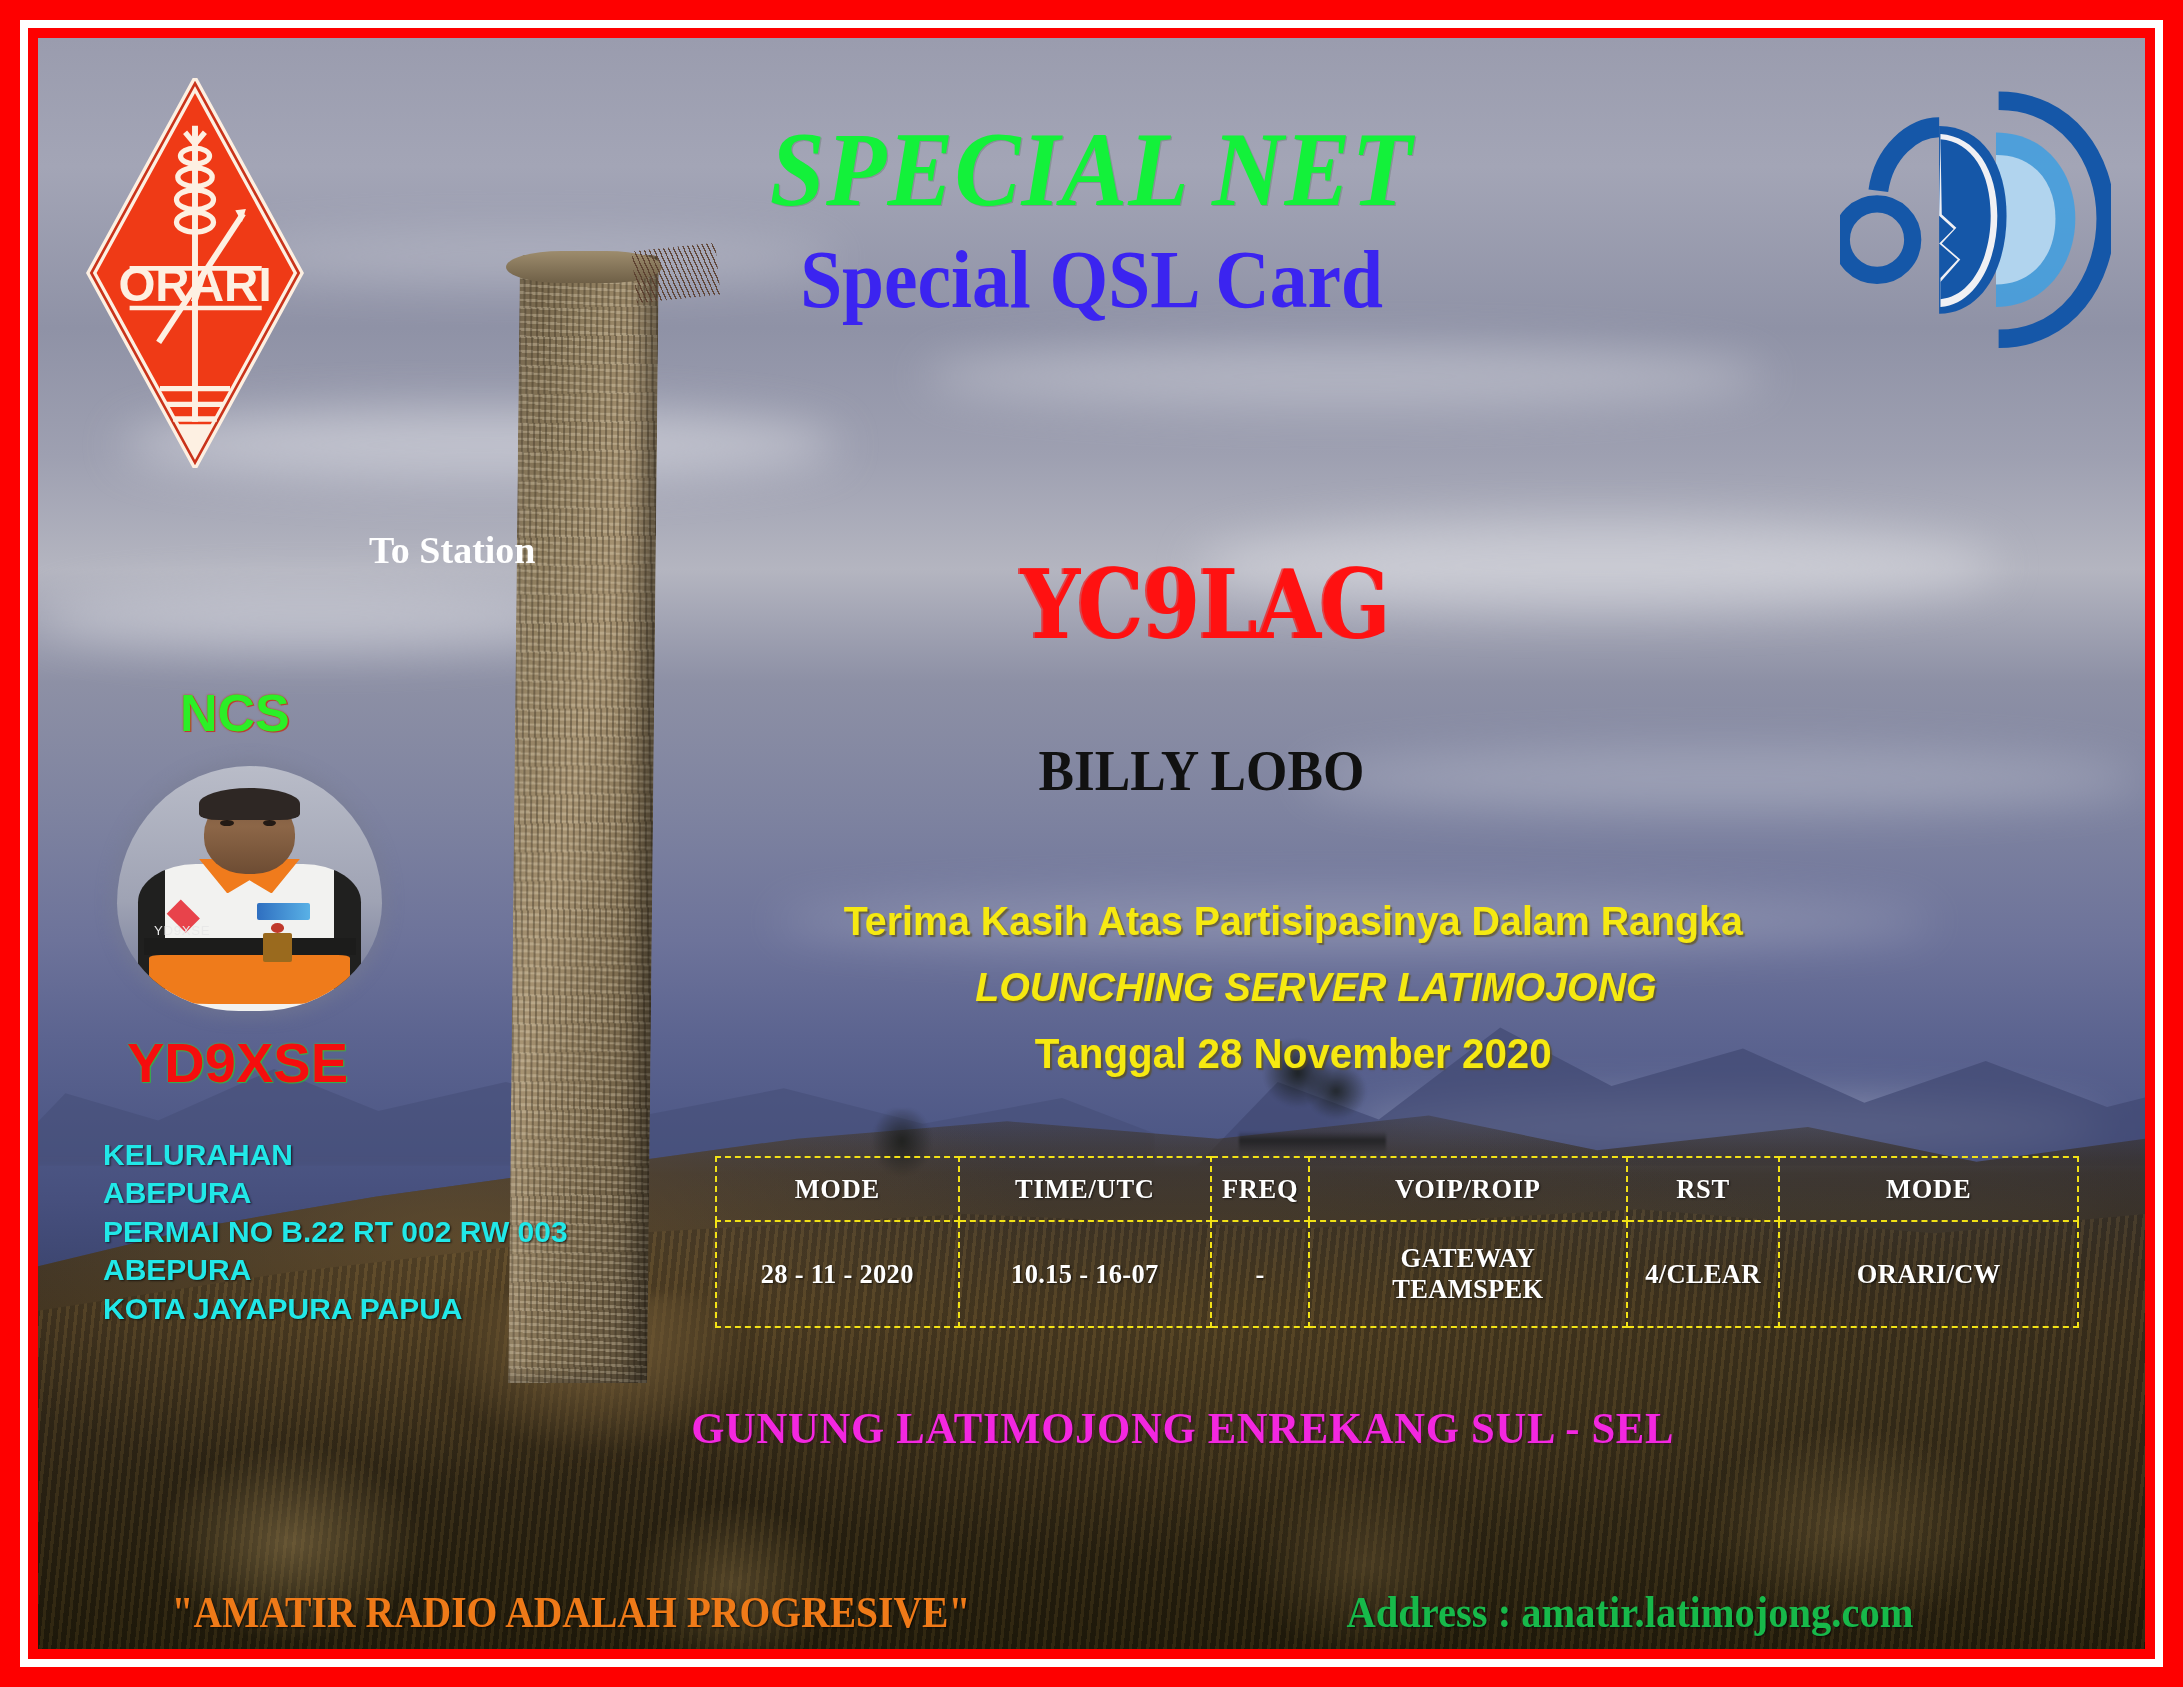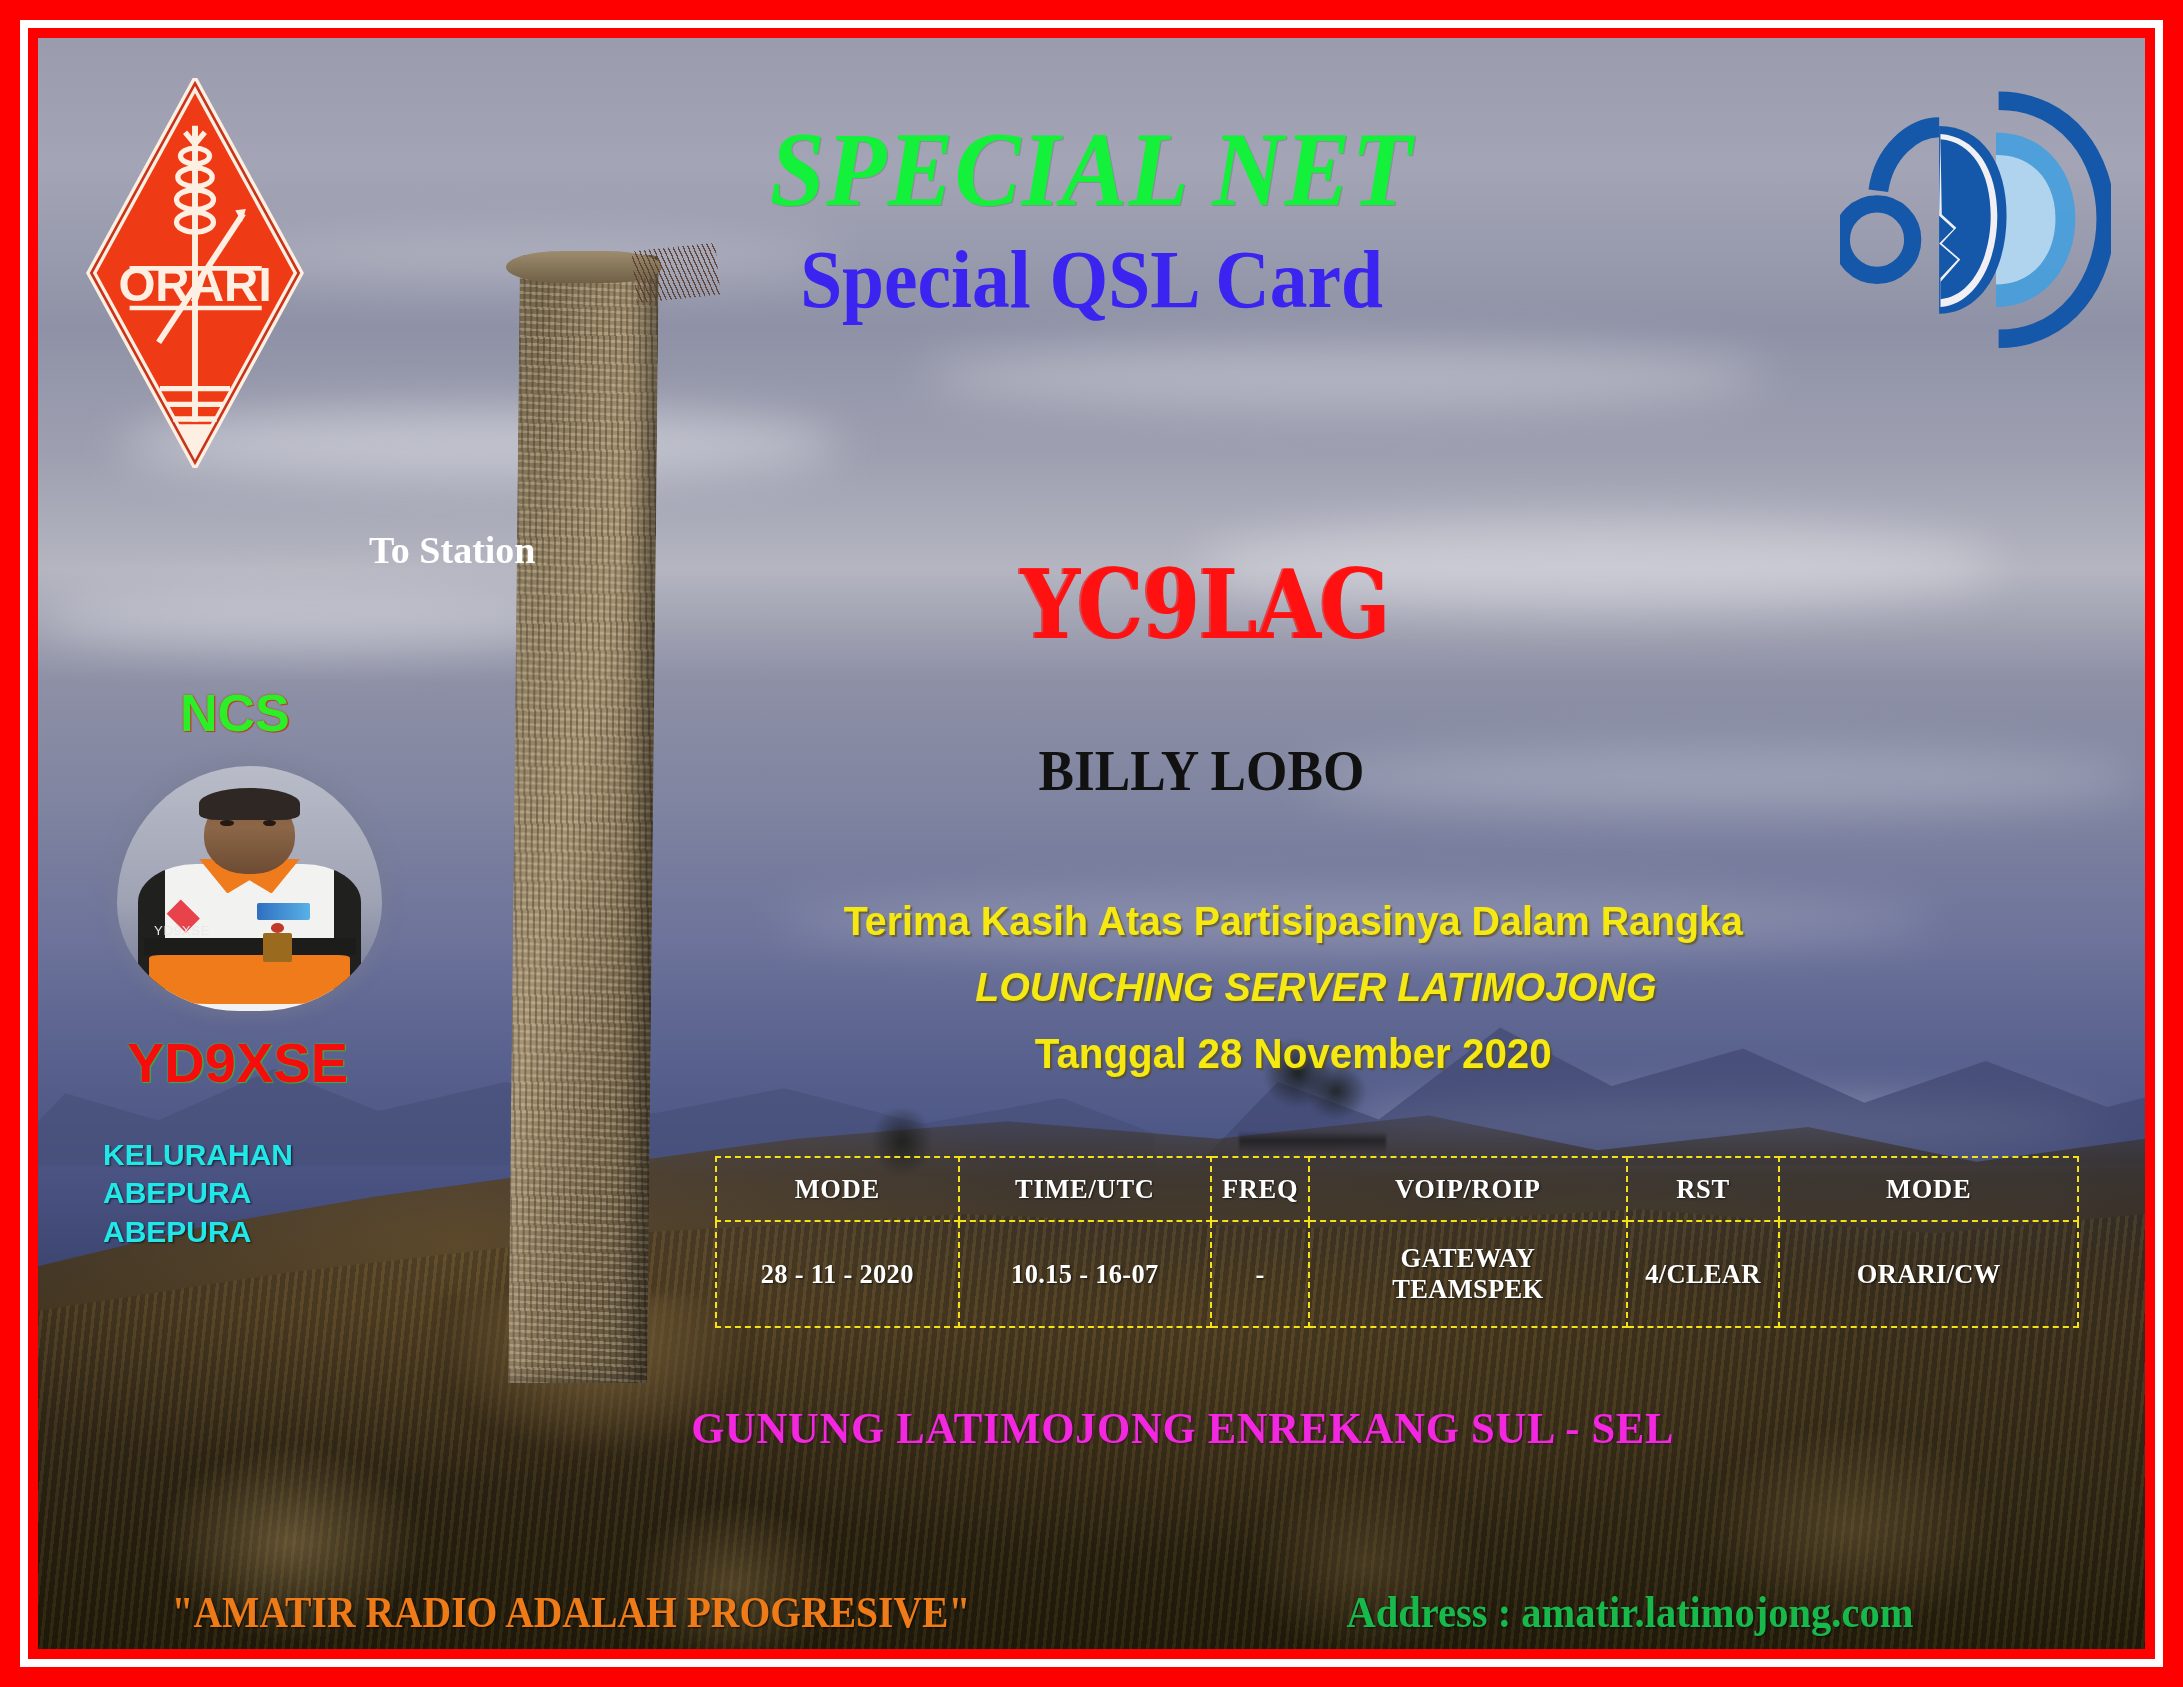--- a/index.html
+++ b/index.html
@@ -417,21 +417,23 @@
         <div class="ph-hair"></div>
         <div class="ph-eye l"></div>
         <div class="ph-eye r"></div>
         <div class="ph-callsign">YD9XSE</div>
       </div>
       <div class="yd9xse">YD9XSE</div>
 
       <div class="addr">
         <div>KELURAHAN</div>
         <div>ABEPURA</div>
+        <div>PERMAI NO B.22 RT 002 RW 003</div>
         <div>ABEPURA</div>
+        <div>KOTA JAYAPURA PAPUA</div>
       </div>
 
       <table class="qso-table">
         <thead>
           <tr>
             <th class="col-date">MODE</th>
             <th class="col-time">TIME/UTC</th>
             <th class="col-freq">FREQ</th>
             <th class="col-voip">VOIP/ROIP</th>
             <th class="col-rst">RST</th>

